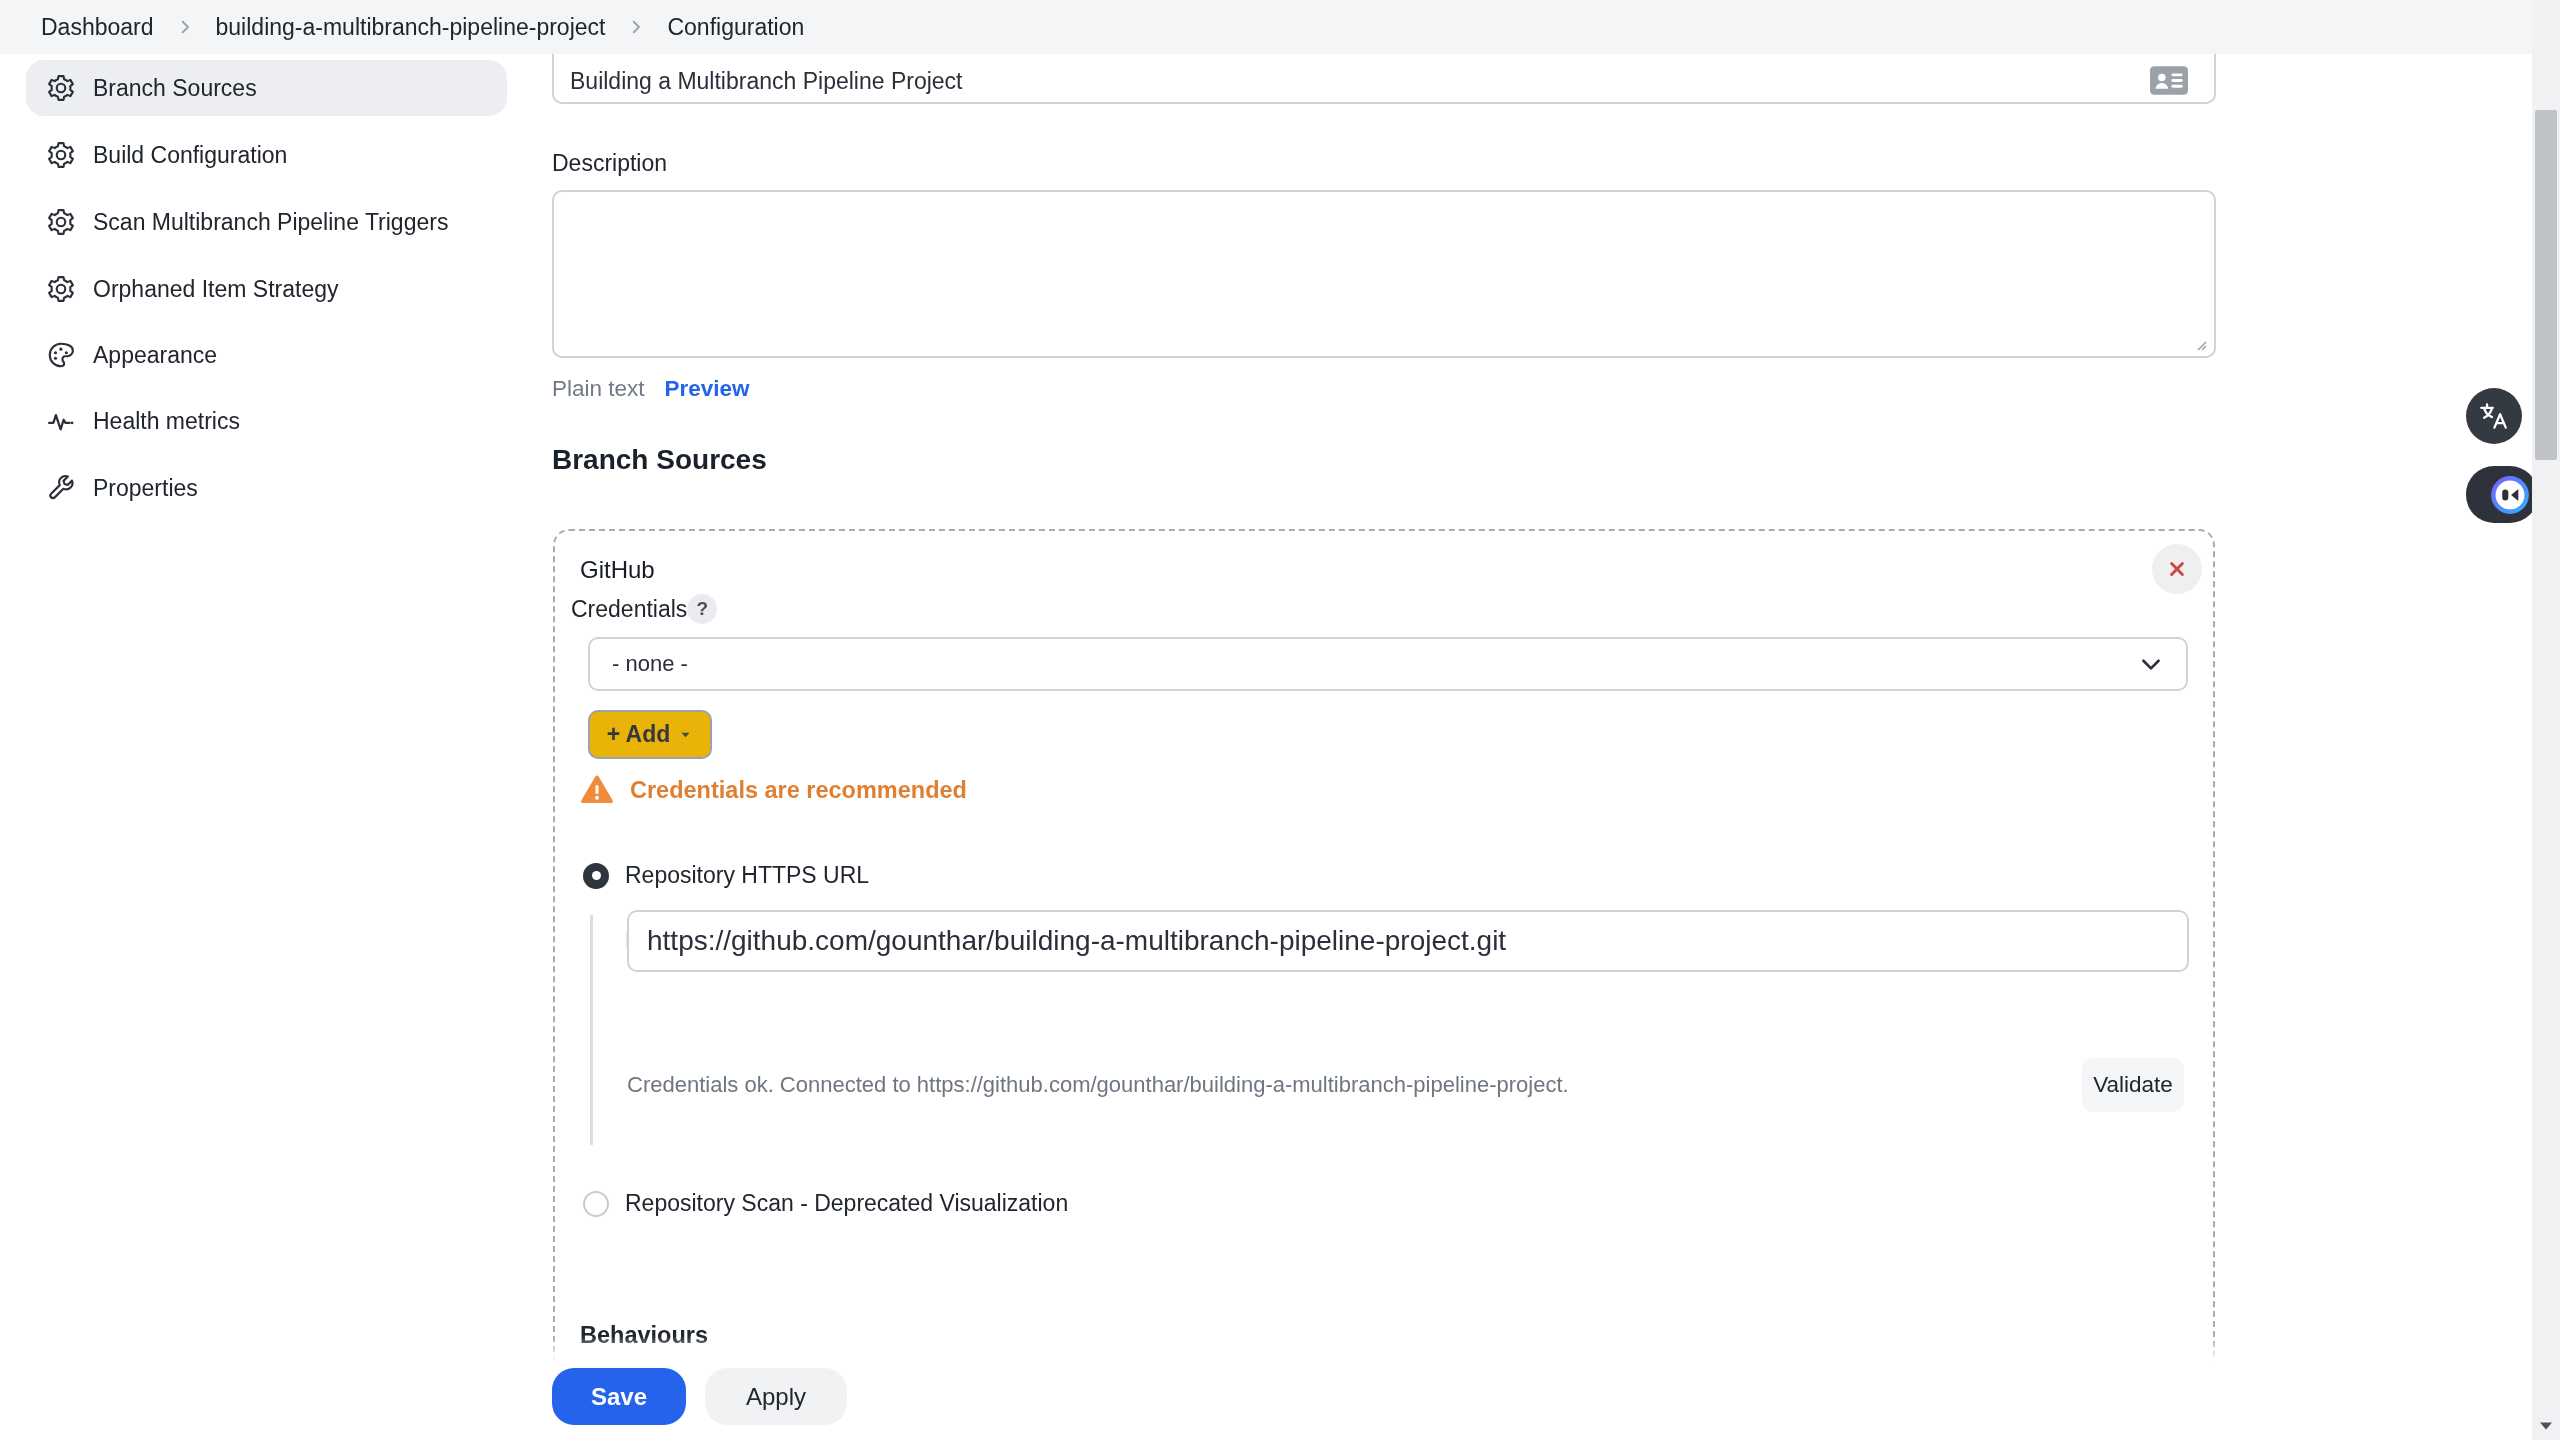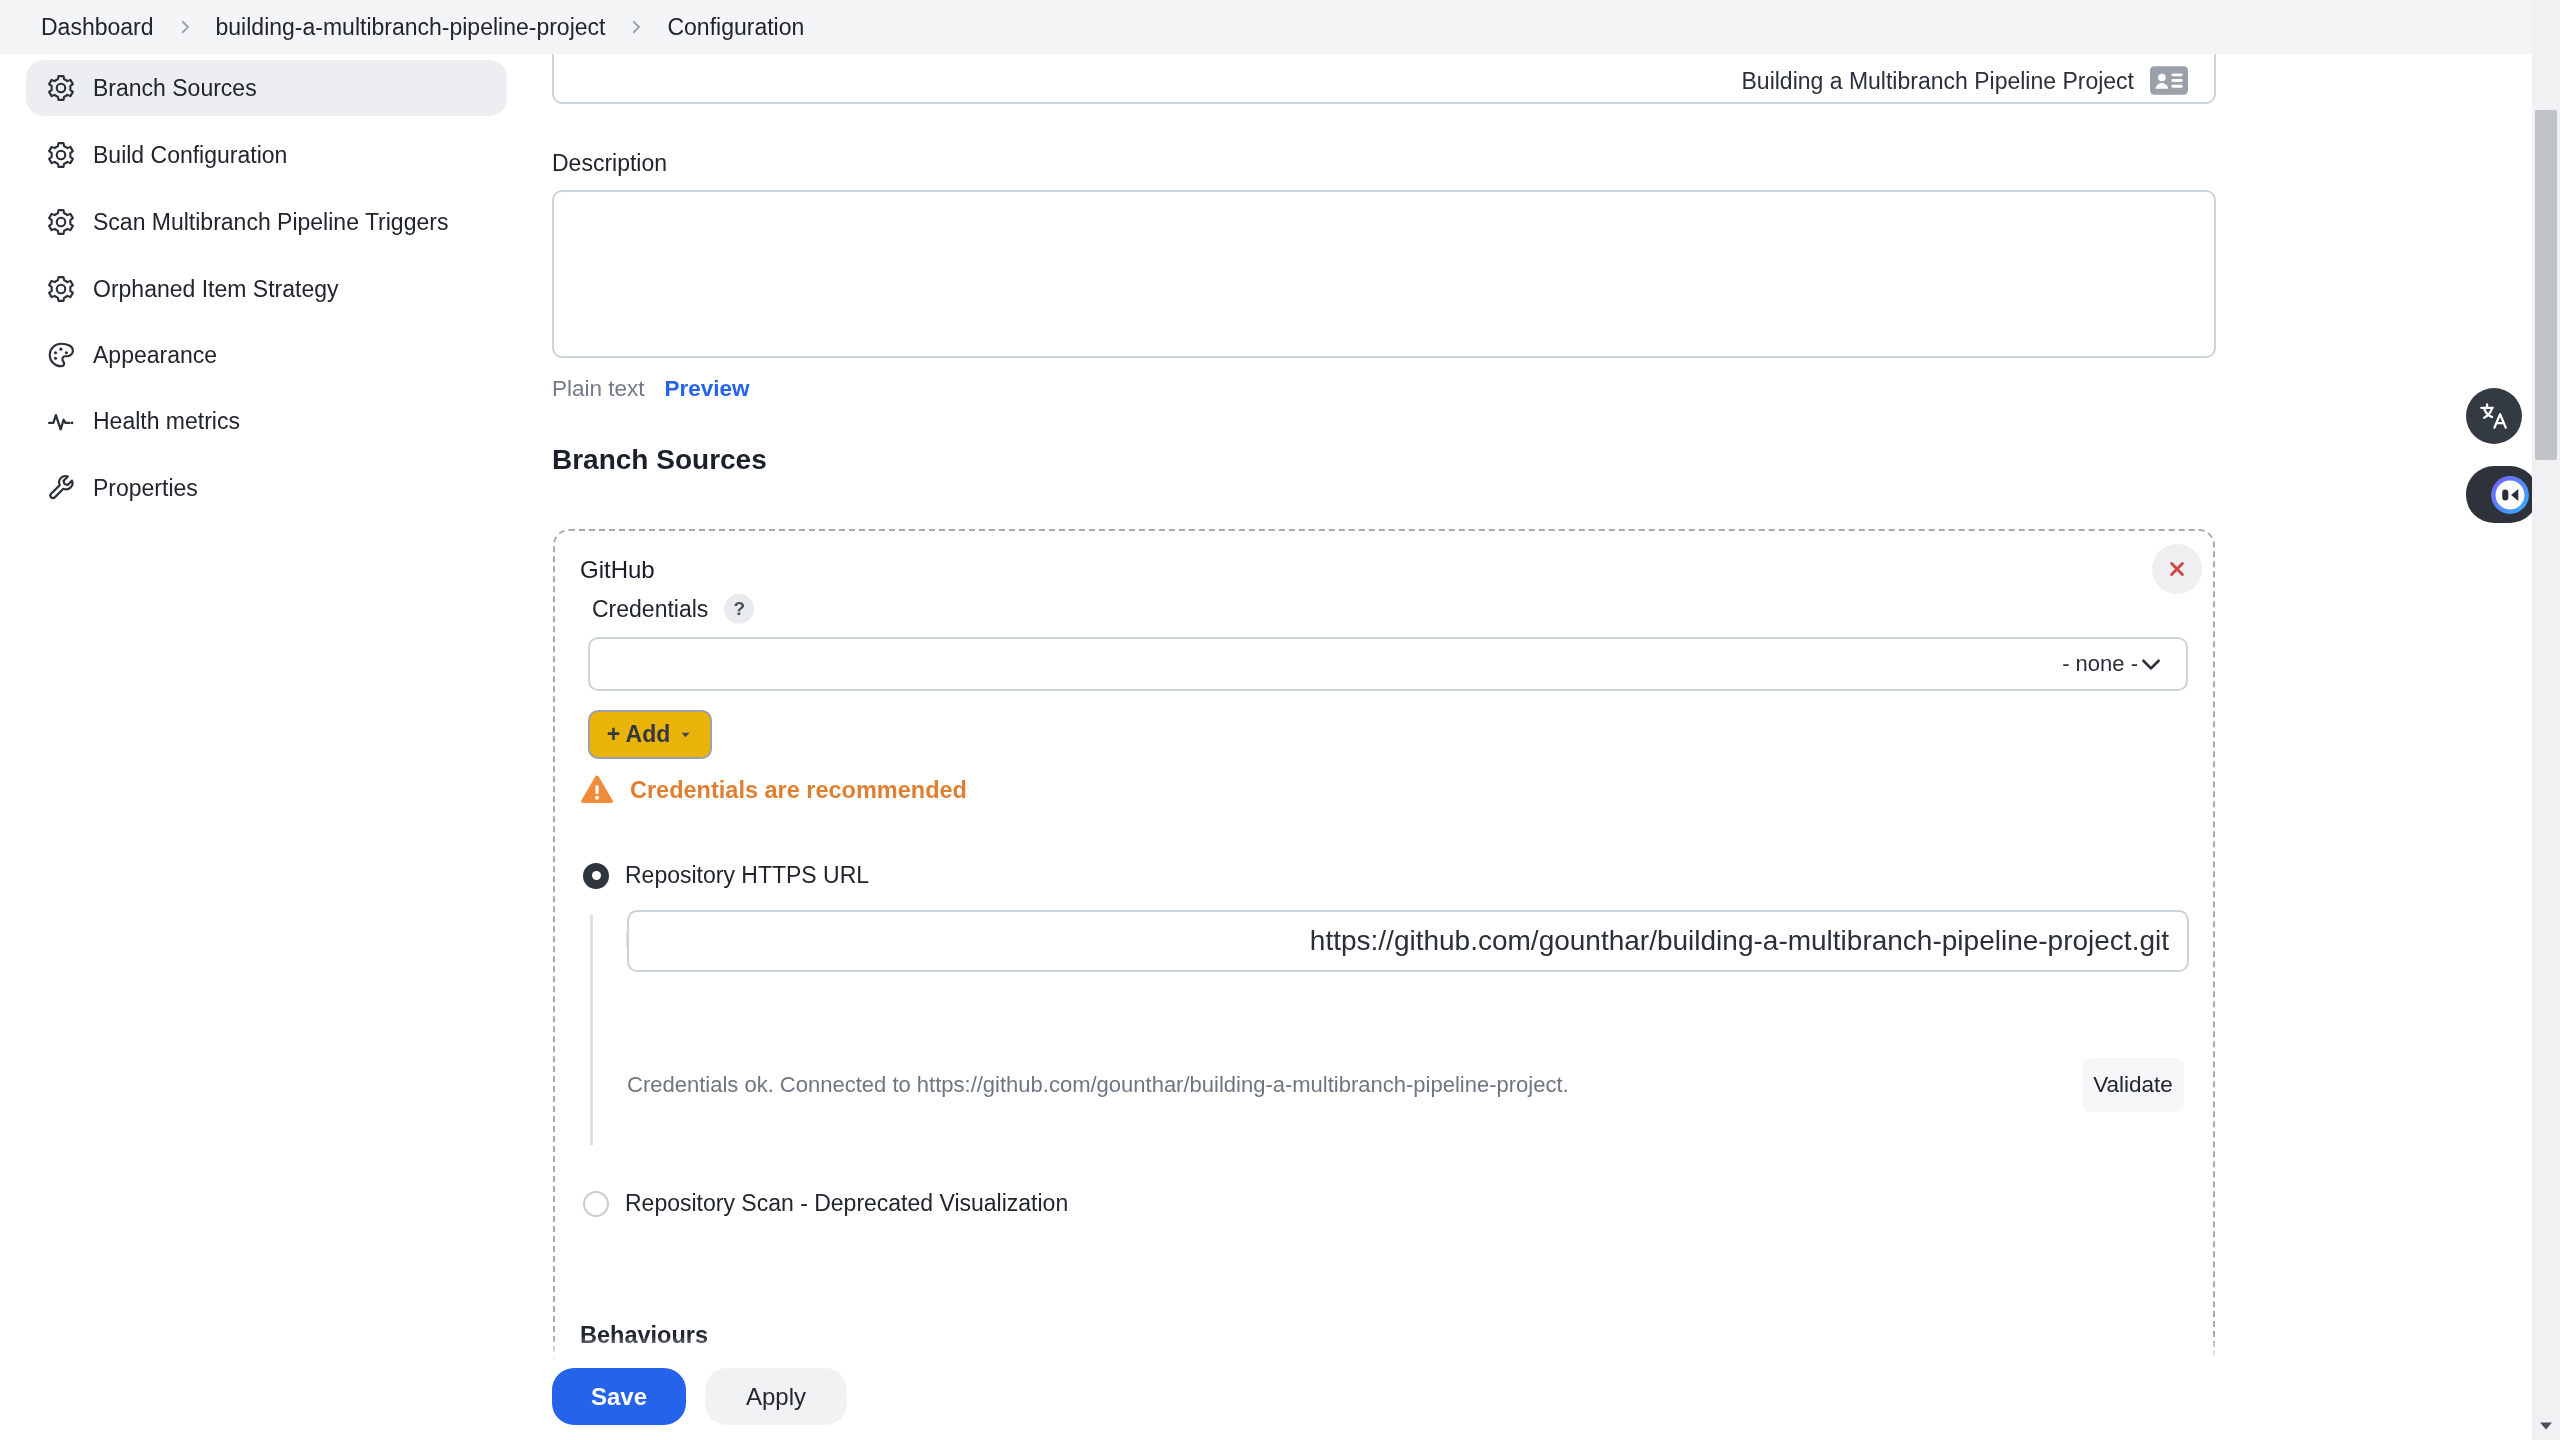--- a/index.html
+++ b/index.html
@@ -3,21 +3,21 @@
 <meta charset="utf-8">
 <style>
   html,body{margin:0;padding:0;}
   body{
     width:2560px;height:1440px;position:relative;overflow:hidden;
     background:#ffffff;
     font-family:"Liberation Sans", sans-serif;
     color:#1f242e;
     -webkit-font-smoothing:antialiased;
   }
-  .abs{position:absolute;text-align:right;}
+  .abs{position:absolute;}
 
   
   .topbar{
     left:0;top:0;width:2560px;height:54px;background:#f4f5f7;z-index:5;
     display:flex;align-items:center;gap:22px;padding-left:41px;box-sizing:border-box;
   }
   .crumb{font-size:23px;font-weight:500;color:#20252e;cursor:pointer;white-space:nowrap;}
   .crumb-sep{display:flex;align-items:center;}
 
   
@@ -233,21 +233,21 @@
 <div class="abs close-btn">
   <span style="display:flex">
     <svg viewBox="0 0 24 24" width="26" height="26" fill="none" stroke="#cf4640" stroke-width="2.6" stroke-linecap="round">
         <path d="M7 7l10 10M17 7L7 17"></path>
       </svg>
   </span>
 </div>
 
 <div class="abs" style="left:580px;top:556px;font-size:24px;font-weight:400;color:#171c26;z-index:2">GitHub</div>
 
-<div class="abs" style="left:592px;top:594px;display:flex;align-items:center;gap:16px;z-index:2">
+<div class="abs" style="left:571px;top:594px;display:flex;align-items:center;z-index:2">
   <span class="label">Credentials</span>
   <span class="help-badge">?</span>
 </div>
 
 <div class="abs select-box">
   <span class="sel-val">- none -</span>
   <span style="display:flex">
     <svg viewBox="0 0 24 24" width="26" height="26" fill="none" stroke="#2b313b" stroke-width="2.4" stroke-linecap="round" stroke-linejoin="round">
         <path d="M5 9l7 7 7-7"></path>
       </svg>

